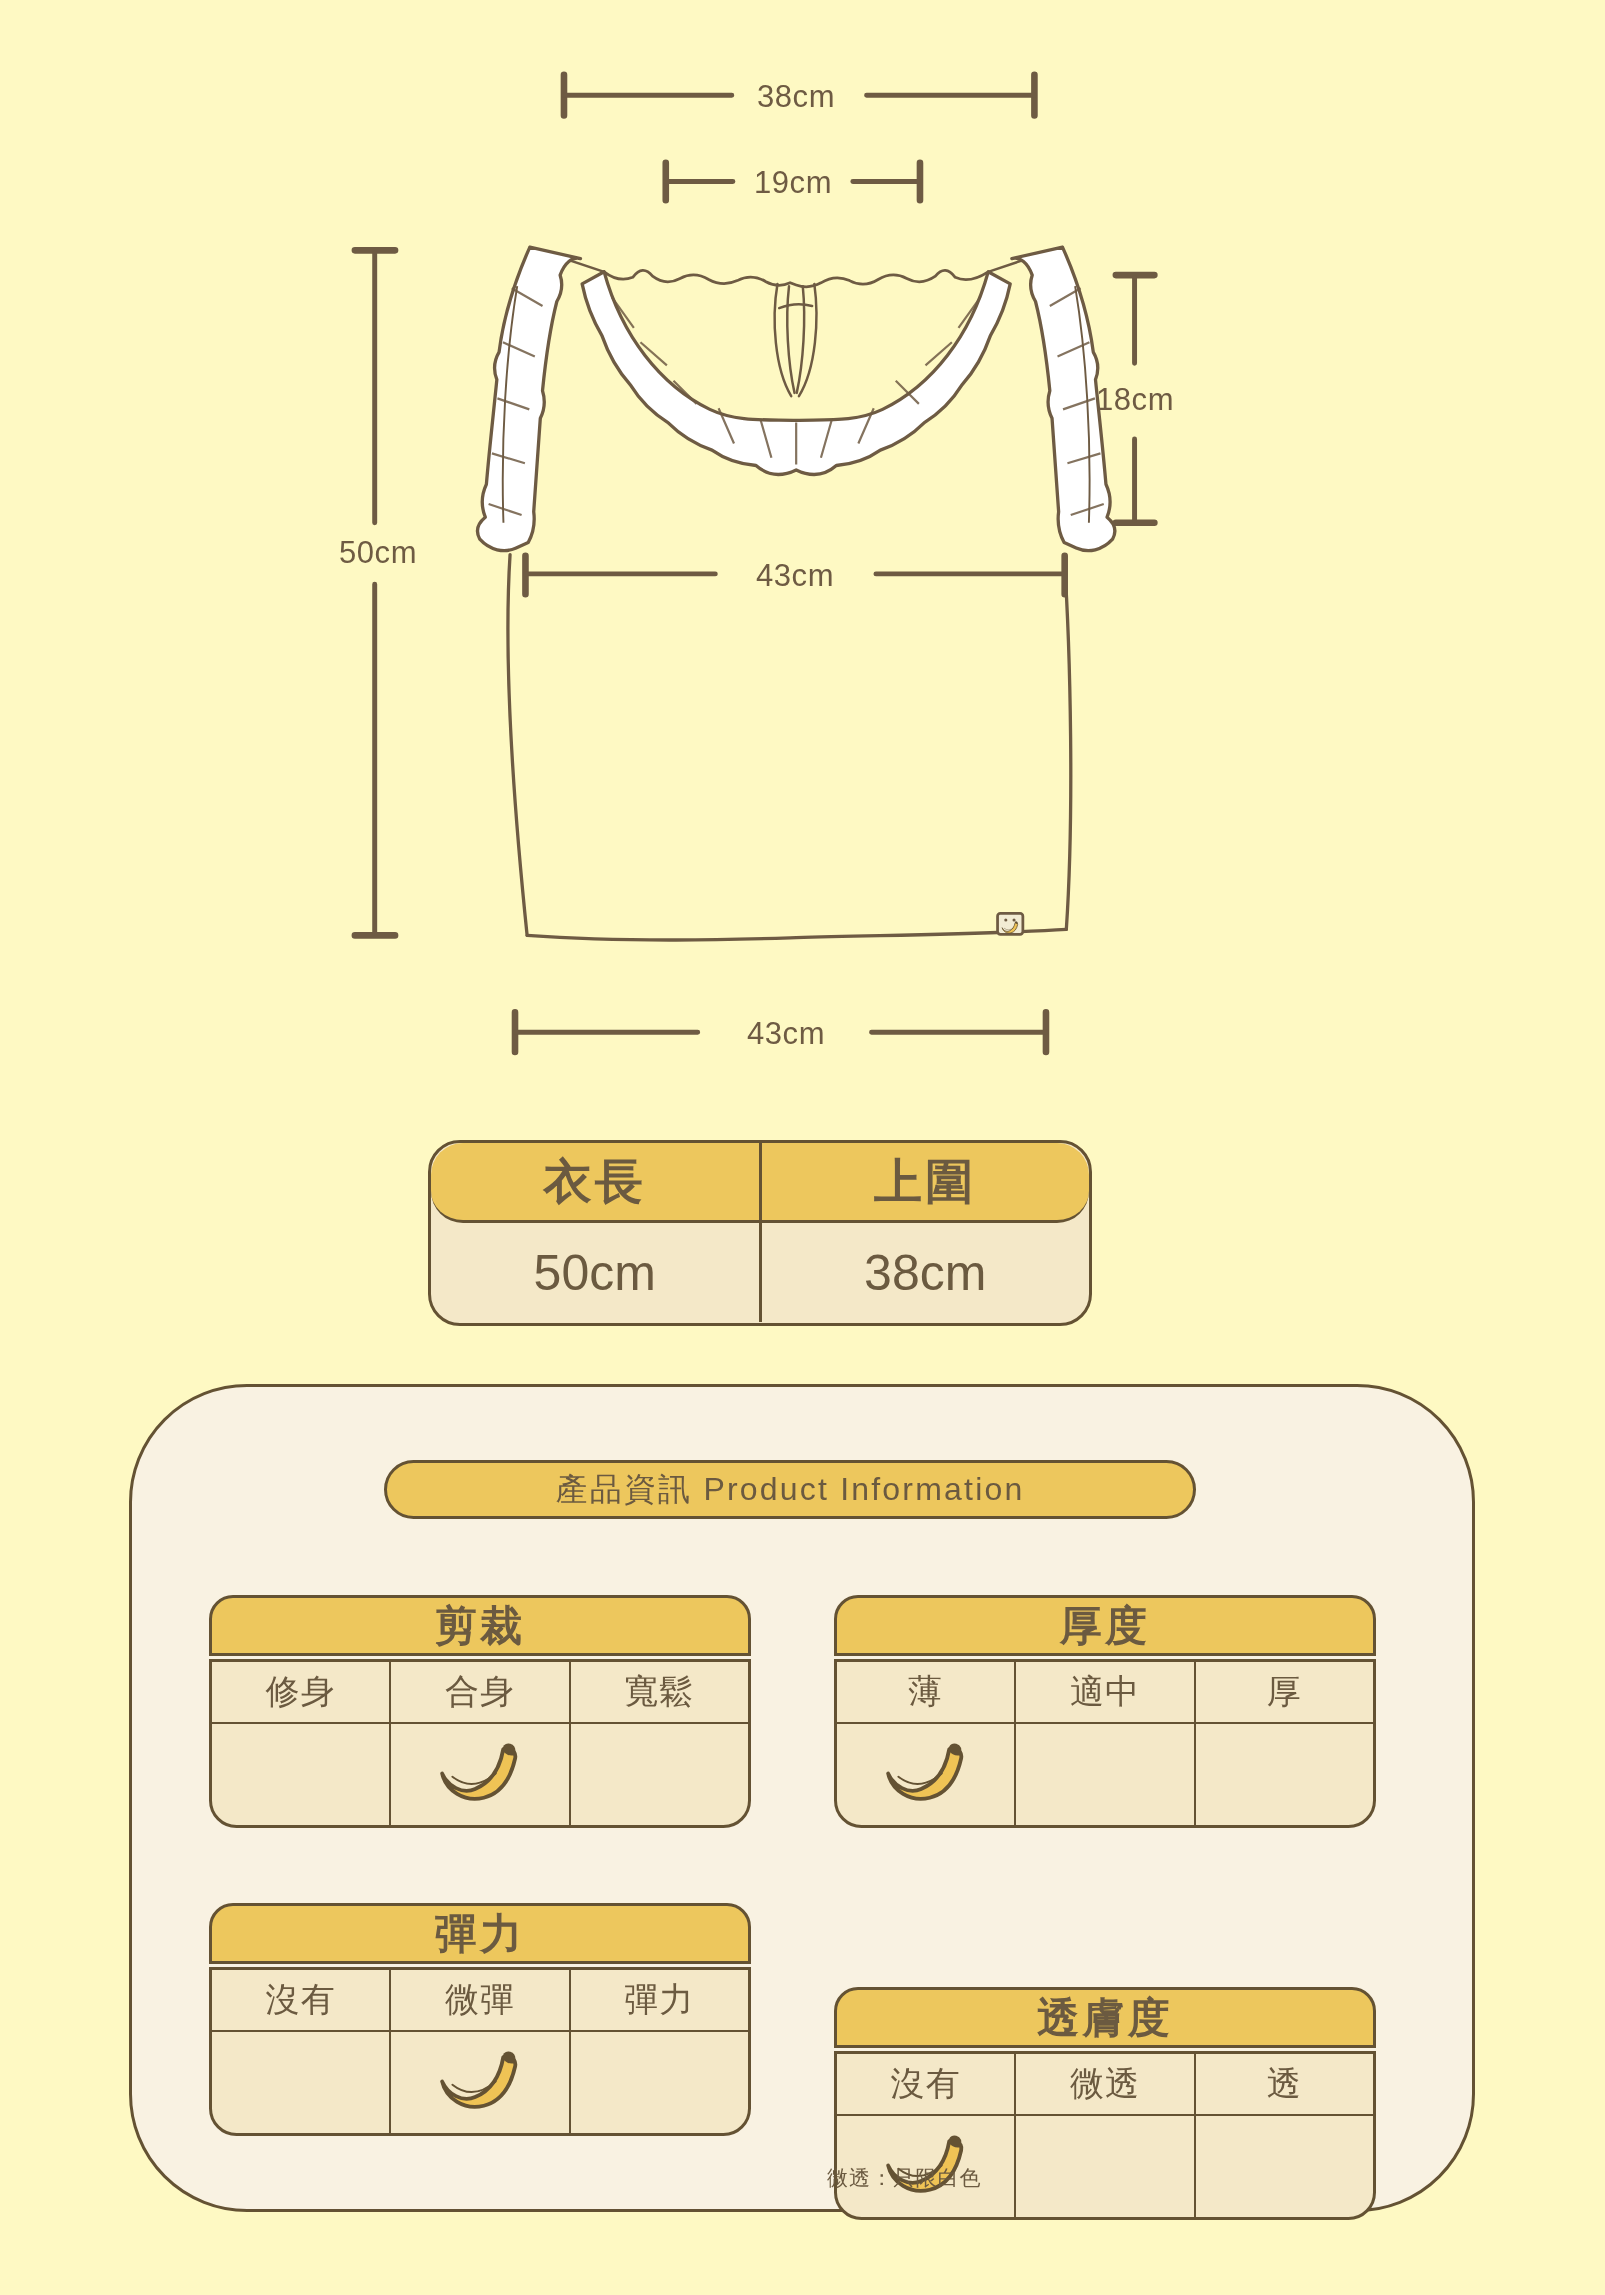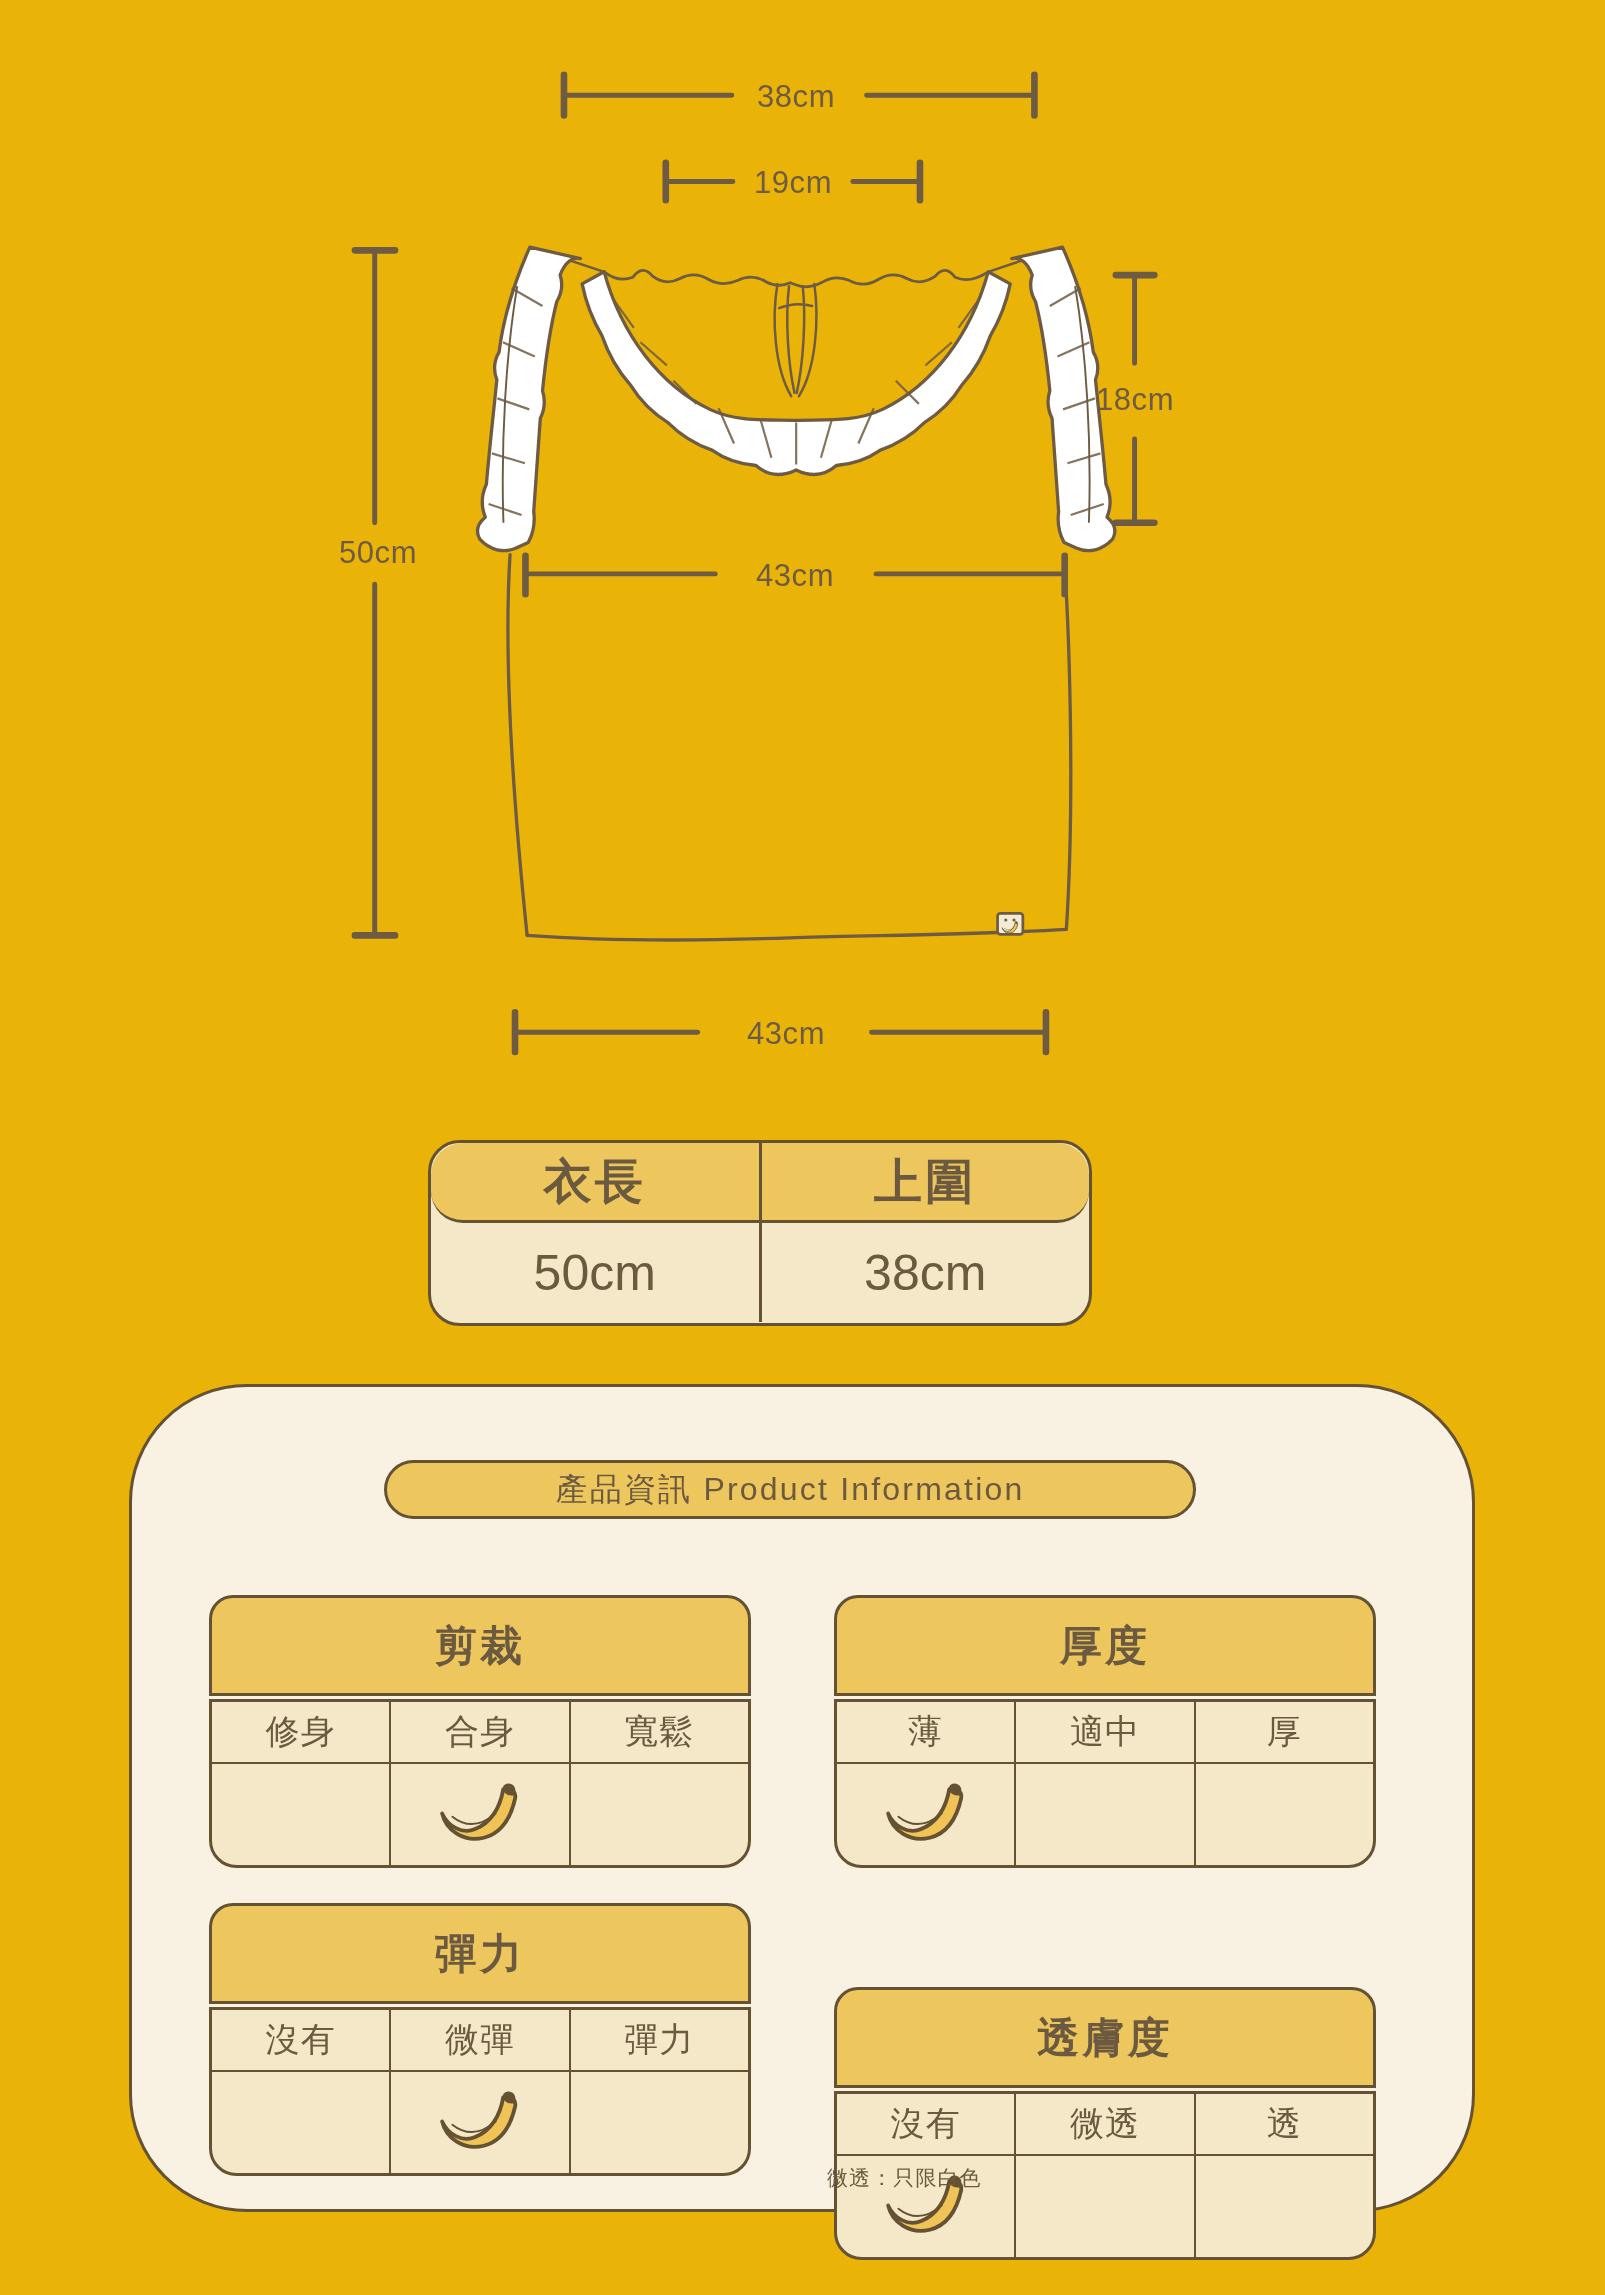--- a/index.html
+++ b/index.html
@@ -1,19 +1,19 @@
 <!DOCTYPE html>
 <html style="font-size:8.8px"><head>
 <meta charset="utf-8">
 <style>
   * { margin:0; padding:0; box-sizing:border-box; }
   html,body { background:#ffffff; }
   #page {
     position:relative; width:1605px; height:2295px;
-    background:#eab308; overflow:hidden;
+    background:#fef9c3; overflow:hidden;
     font-family:"Liberation Sans", sans-serif;
     color:#6B5A40;
   }
   svg.layer { position:absolute; left:0; top:0; pointer-events:none; }
 
   
   .dim-label{
     position:absolute; transform:translate(-50%,-50%);
     font-size:31px; letter-spacing:0.6px; color:#6E5B43; white-space:nowrap;
   }
@@ -43,21 +43,21 @@
   .title-pill{
     position:absolute; left:384px; top:1460px; width:812px; height:59px;
     background:#EDC75D; border:3.9px solid #645233; border-radius:34px;
     display:flex; align-items:center; justify-content:center;
     font-size:32px; letter-spacing:2.2px; color:#6B5A40; white-space:nowrap;
   }
 
   
   .mini{ position:absolute; width:542px; }
   .mini-head{
-    height:101px; background:#EDC75D; border:3.9px solid #645233;
+    height:61px; background:#EDC75D; border:3.9px solid #645233;
     border-radius:24px 24px 0 0;
     display:flex; align-items:center; justify-content:center;
     font-size:42px; font-weight:bold; letter-spacing:3.3px; color:#6B5A40;
   }
   .mini-grid{
     margin-top:3px; background:#F4E8C8;
     border:3.9px solid #645233; border-radius:0 0 27.5px 27.5px; overflow:hidden;
   }
   .mini-row{ display:flex; width:100%; }
   .mini-row.labels{ height:62px; border-bottom:2.8px solid #645233; }

